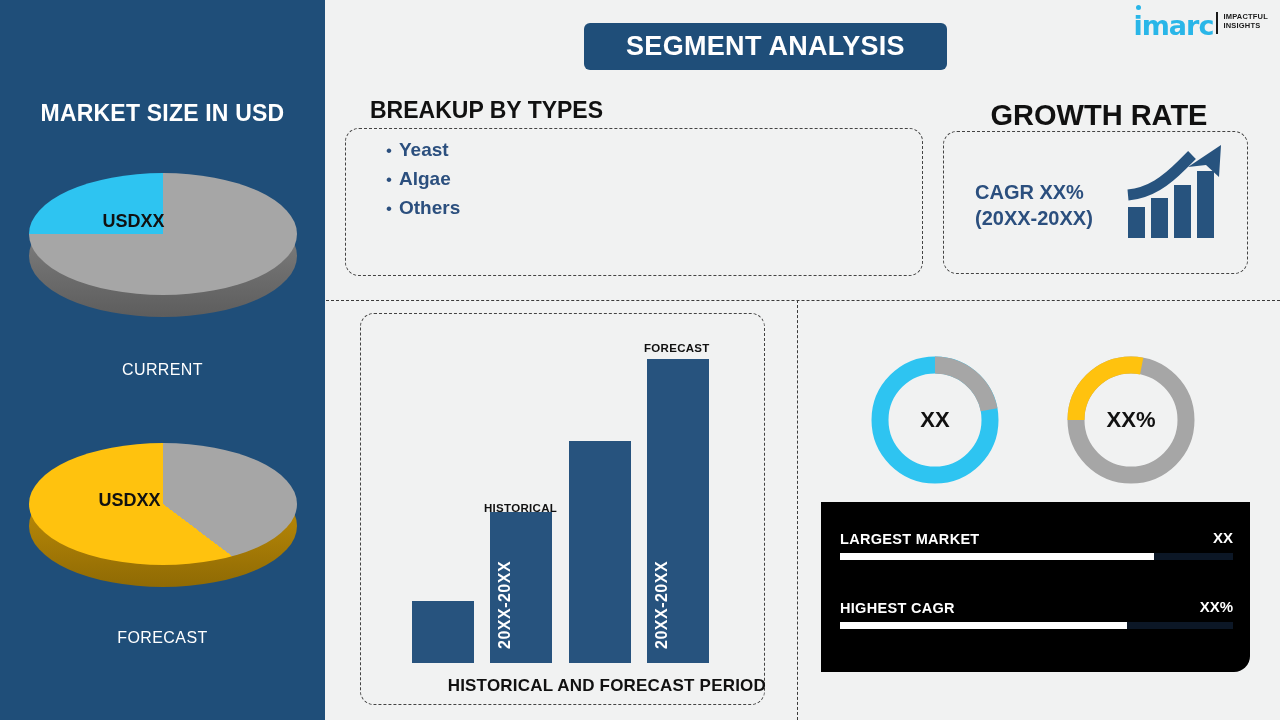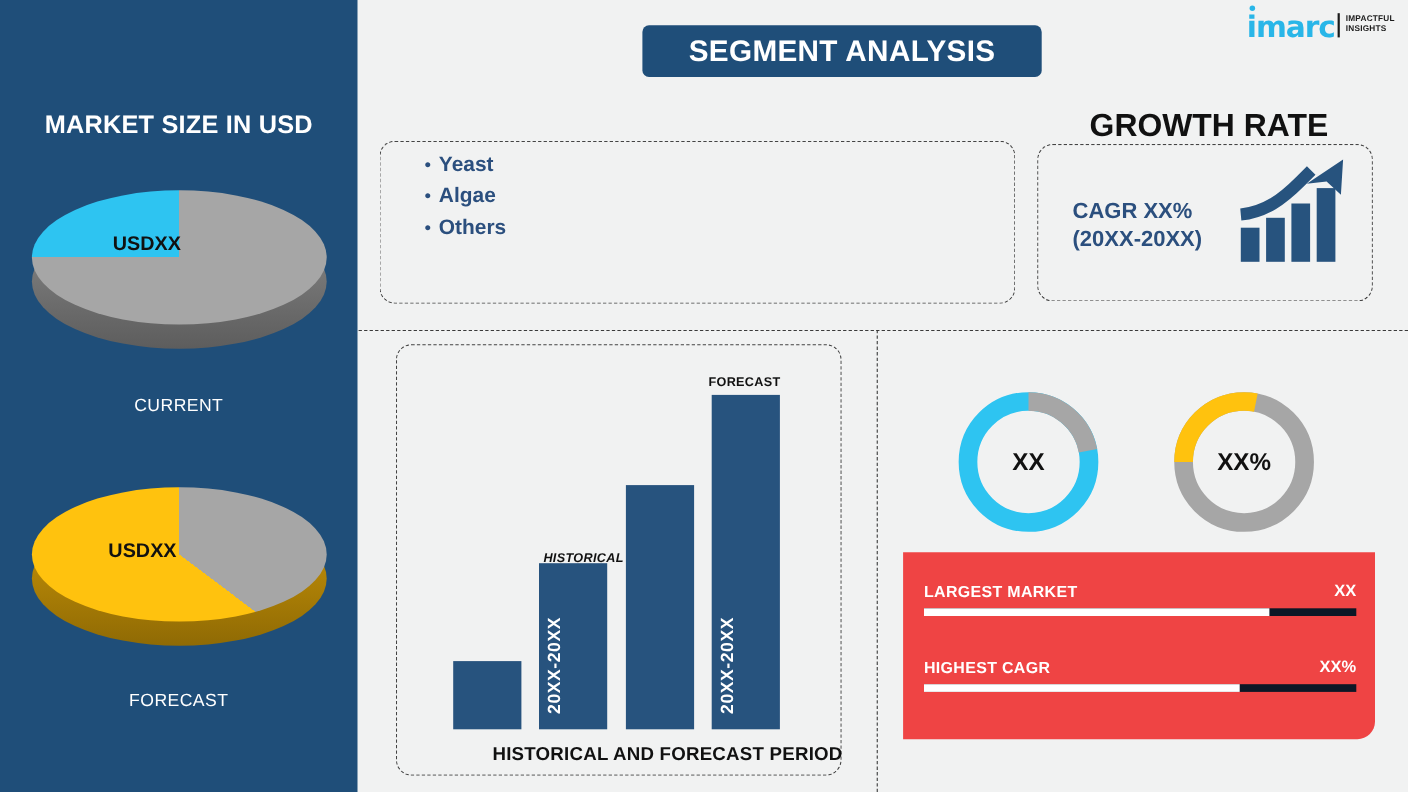--- a/index.html
+++ b/index.html
@@ -109,21 +109,21 @@
   .donut { position:absolute; width:130px; height:130px; }
   .donut-val {
     position:absolute; left:0; top:0; width:130px; height:130px;
     display:flex; align-items:center; justify-content:center;
     color:#111; font-size:22px; font-weight:bold;
   }
 
   
   #statspanel {
     position:absolute; left:821px; top:502px; width:429px; height:170px;
-    background:#ef4444; border-radius:0 0 16px 0;
+    background:#000000; border-radius:0 0 16px 0;
   }
   .stat-row { position:absolute; left:19px; width:393px; }
   .stat-head { position:relative; height:22px; }
   .stat-name { position:absolute; left:0; top:0; color:#ffffff;
                font-size:14.5px; font-weight:bold; letter-spacing:0.3px; }
   .stat-val  { position:absolute; right:0; top:-2px; color:#ffffff;
                font-size:15px; font-weight:bold; }
   .stat-track { position:relative; width:393px; height:7px; background:#0c1726; }
   .stat-fill  { position:absolute; left:0; top:0; height:7px; background:#ffffff; }
 </style>
@@ -164,20 +164,21 @@
       <div id="logo-dot"></div>
       <div id="logo-word">imarc</div>
     </div>
     <div id="logo-bar"></div>
     <div id="logo-tag">
       <span>IMPACTFUL</span>
       <span>INSIGHTS</span>
     </div>
   </div>
 
+  <div class="sec-title" style="left:370px; top:97px; font-size:23px;">BREAKUP BY TYPES</div>
 
   <div class="dashbox" style="left:345px; top:128px; width:578px; height:148px;"></div>
 
   <div id="breakup-list">
     <div class="bullet-row">
       <span class="bullet-dot">•</span>
       <span class="bullet-txt">Yeast</span>
     </div>
     <div class="bullet-row">
       <span class="bullet-dot">•</span>
@@ -209,21 +210,21 @@
 
   <div id="hdiv"></div>
   <div id="vdiv"></div>
 
   <div class="dashbox" id="barbox">
     <div style="position:absolute; left:0; top:0; width:405px; height:349px;">
 
       <div class="bar" style="left:51px; width:62px; height:62px;"></div>
 
       <div class="bar" style="left:129px; width:62px; height:151px;"></div>
-      <div class="bar-tag" style="left:133px; top:188px;font-style:italic;">HISTORICAL</div>
+      <div class="bar-tag" style="left:123px; top:188px;">HISTORICAL</div>
       <div class="bar-year" style="left:153px; bottom:14px;">20XX-20XX</div>
 
       <div class="bar" style="left:208px; width:62px; height:222px;"></div>
 
       <div class="bar" style="left:286px; width:62px; height:304px;"></div>
       <div class="bar-tag" style="left:283px; top:28px;">FORECAST</div>
       <div class="bar-year" style="left:310px; bottom:14px;">20XX-20XX</div>
     </div>
 
     <div id="bar-axis-label">HISTORICAL AND FORECAST PERIOD</div>

